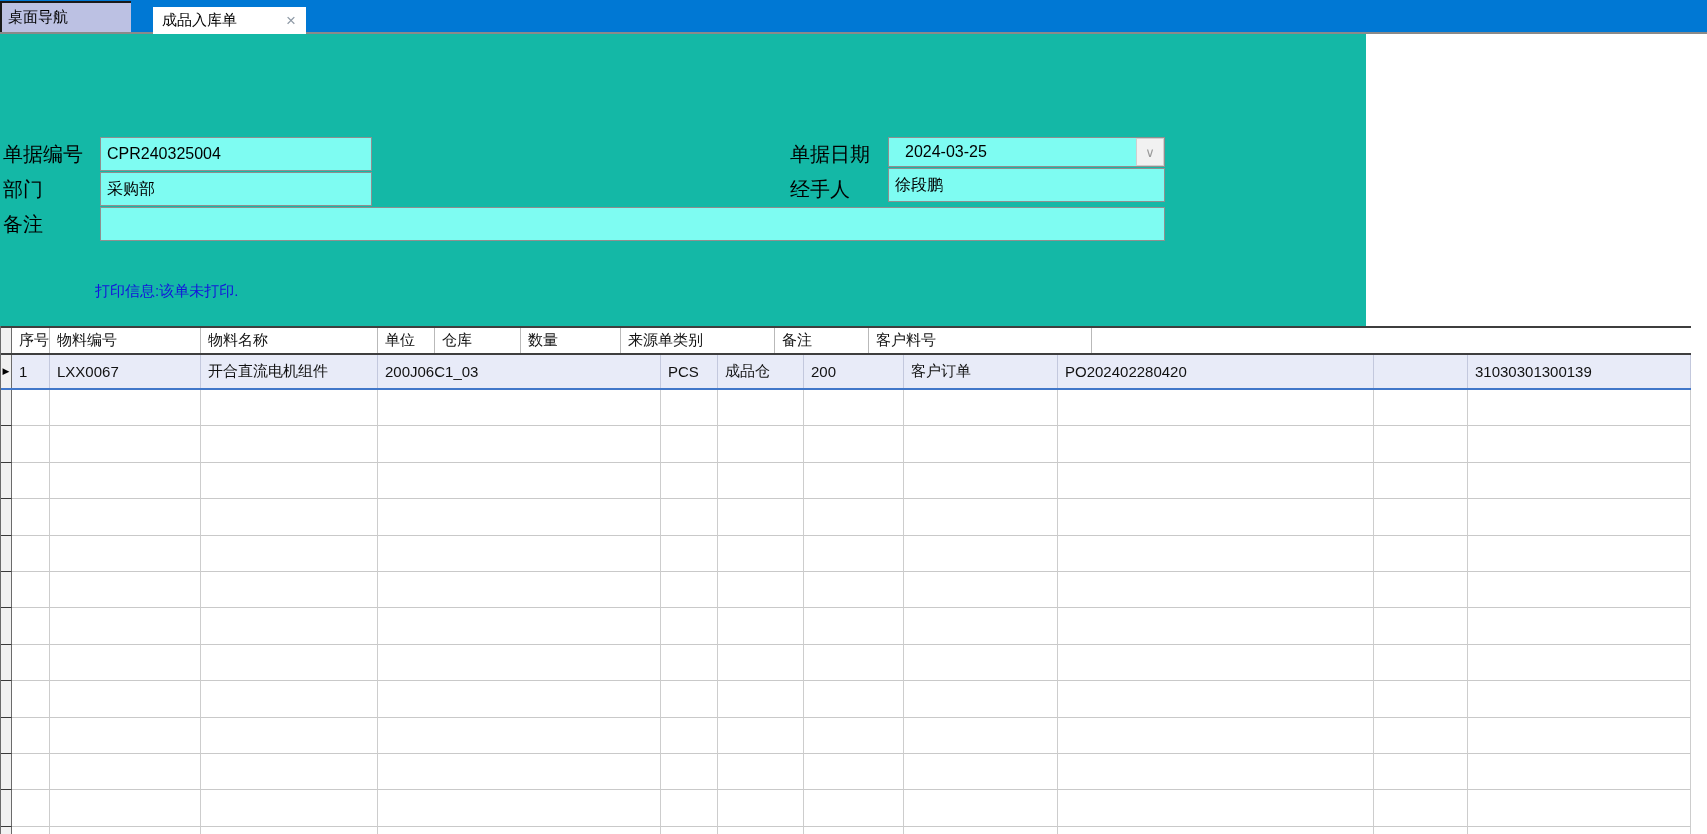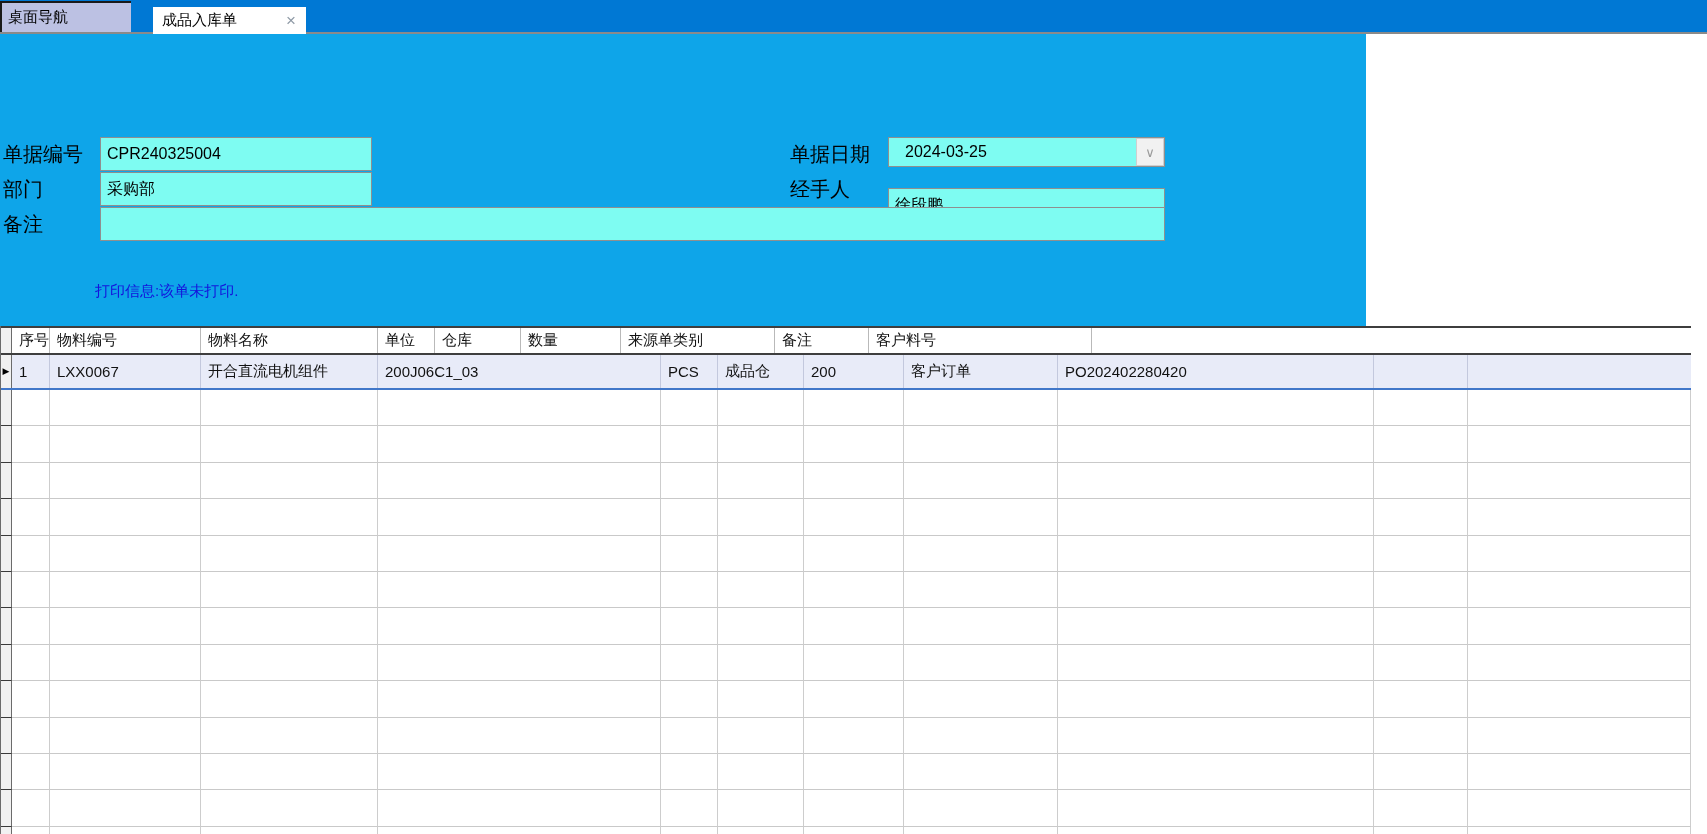--- a/index.html
+++ b/index.html
@@ -1,18 +1,18 @@
 <!DOCTYPE html>
 <html><head>
 <meta charset="utf-8">
 <style>
   * { margin:0; padding:0; }
   html,body { width:1707px; height:834px; overflow:hidden; background:#fff;
     font-family:"Liberation Sans","DejaVu Sans",sans-serif; }
-  .app { position:relative; width:1366px; height:834px; background:#0ea5e9; }
+  .app { position:relative; width:1366px; height:834px; background:#14b8a6; }
 
   
   .tabbar { position:absolute; left:0; top:0; width:1707px; height:32px;
     background:#0078D4; border-bottom:2px solid #8a8a8a; }
   .tab { position:absolute; box-sizing:border-box; display:flex; align-items:center;
     font-size:15px; color:#000; cursor:default; }
   .tab-inactive { left:0; top:1px; width:131px; height:31px; background:#BCC1E3;
     border-top:2px solid #1a1a1a; border-left:2px solid #1a1a1a; padding-left:6px; }
   .tab-active { left:153px; top:7px; width:153px; height:27px; background:#fff;
     padding-left:9px; z-index:2; }
@@ -77,21 +77,21 @@
     <input class="dateinput" value="2024-03-25" style="">
     <div class="ddbtn">
       <span>∨</span>
     </div>
   </div>
 
   <div class="flabel" style="left:3px; top:176px;">部门</div>
   <input class="finput" style="left: 100px; top: 172px; width: 272px;" value="采购部">
 
   <div class="flabel" style="left:790px; top:176px;">经手人</div>
-  <input class="finput" style="left: 888px; top: 188px; width: 277px;" value="徐段鹏">
+  <input class="finput" style="left: 888px; top: 168px; width: 277px;" value="徐段鹏">
 
   <div class="flabel" style="left:3px; top:211px;">备注</div>
   <input class="finput" style="left: 100px; top: 207px; width: 1065px;" value="">
 
   <div class="print-info">打印信息:该单未打印.</div>
 
   <div class="grid">
     <div class="g-header" id="g-header">
         <div class="g-sel"></div>
         <div class="g-cell" style="width: 38px;">序号</div>
@@ -112,20 +112,21 @@
           <div class="g-cell" style="width: 38px;">1</div>
           <div class="g-cell" style="width: 151px;">LXX0067</div>
           <div class="g-cell" style="width: 177px;">开合直流电机组件</div>
           <div class="g-cell" style="width: 283px;">200J06C1_03</div>
           <div class="g-cell" style="width: 57px;">PCS</div>
           <div class="g-cell" style="width: 86px;">成品仓</div>
           <div class="g-cell" style="width: 100px;">200</div>
           <div class="g-cell" style="width: 154px;">客户订单</div>
           <div class="g-cell" style="width: 316px;">PO202402280420</div>
           <div class="g-cell" style="width: 94px;"></div>
+          <div class="g-cell" style="width: 223px;">31030301300139</div>
         </div>
         <div class="g-row-empty">
           <div class="g-sel"></div>
           <div class="g-cell" style="width: 38px;"></div>
           <div class="g-cell" style="width: 151px;"></div>
           <div class="g-cell" style="width: 177px;"></div>
           <div class="g-cell" style="width: 283px;"></div>
           <div class="g-cell" style="width: 57px;"></div>
           <div class="g-cell" style="width: 86px;"></div>
           <div class="g-cell" style="width: 100px;"></div>

